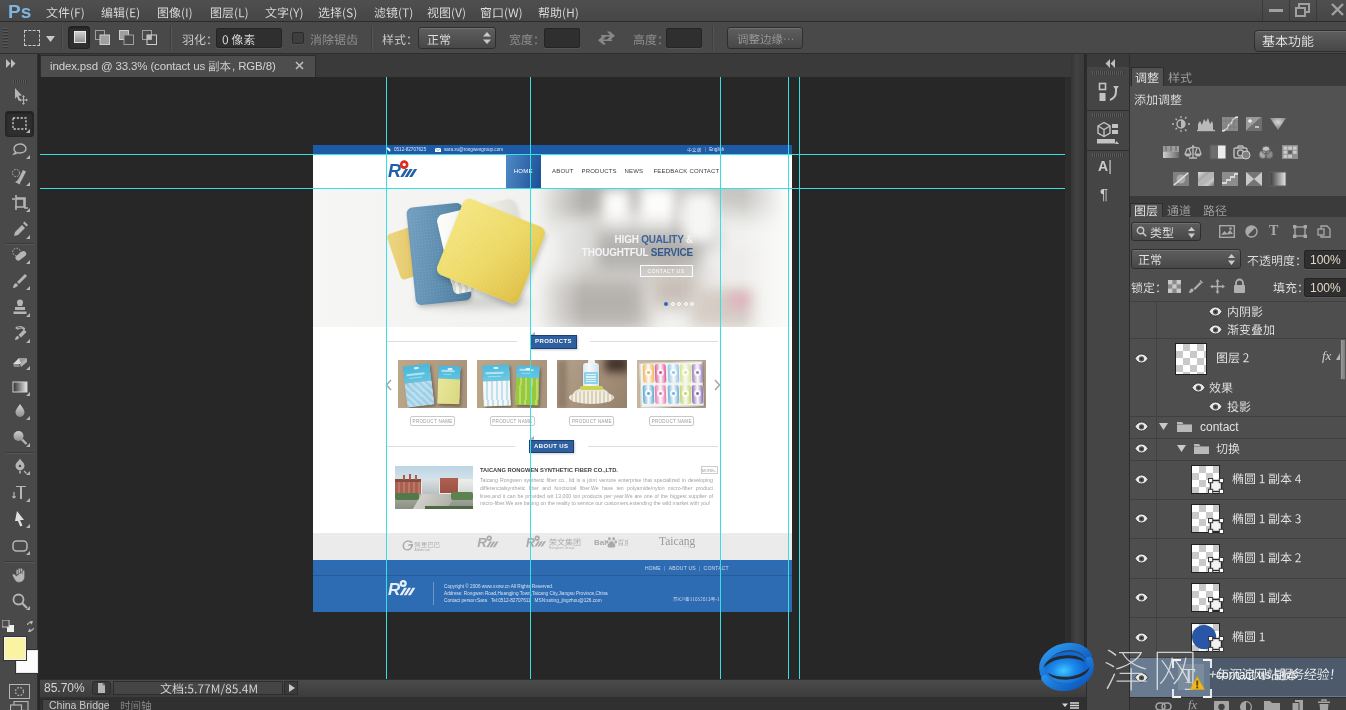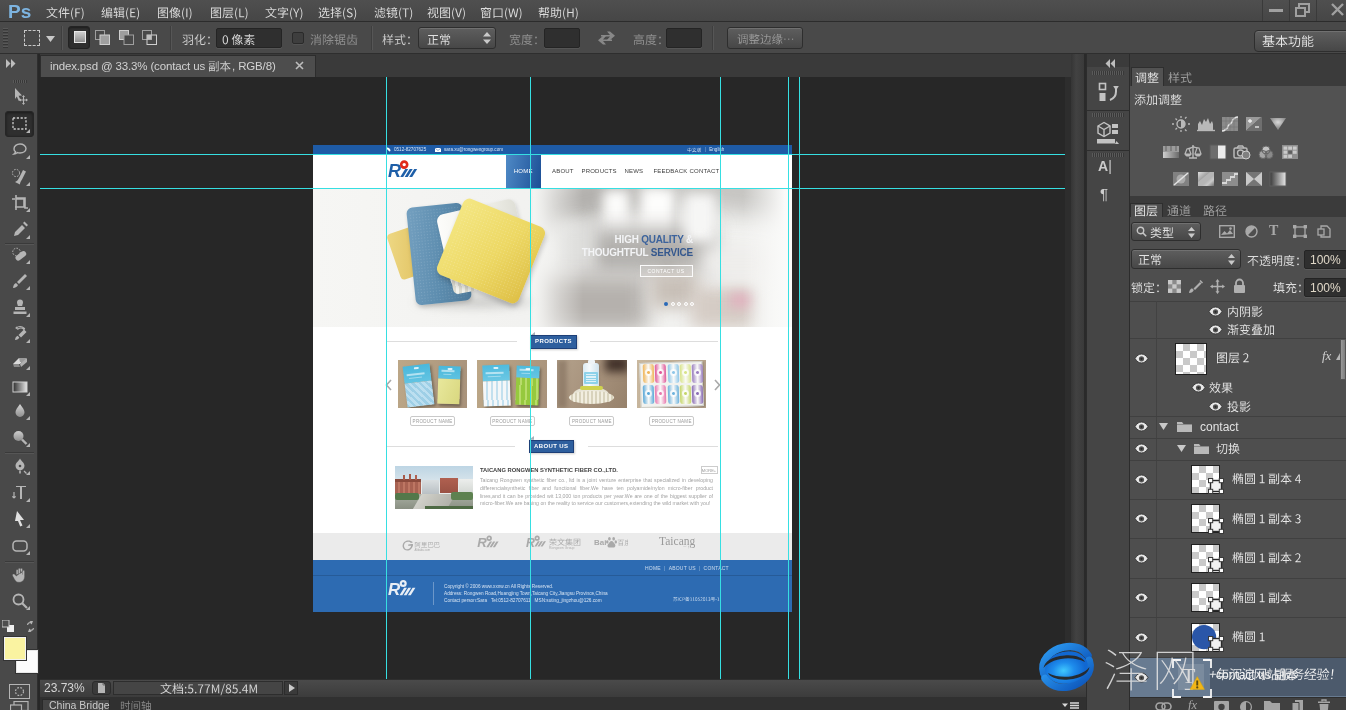--- a/index.html
+++ b/index.html
@@ -1131,21 +1131,21 @@
     <svg class="abs" style="left:1292px;top:699.5px" width="11" height="12" viewBox="0 0 11 12">
       <path d="M3 0h8v10H3z" fill="#a5a5a5"></path>
       <path d="M0 2.5h7V12H0z" fill="#a5a5a5" stroke="#414141" stroke-width="1"></path>
     </svg>
     <svg class="abs" style="left:1318px;top:699px" width="12" height="12" viewBox="0 0 12 12">
       <path d="M0 2.5h12v1.5H0z" fill="#a5a5a5"></path>
       <path d="M4 2.5V1h4v1.5" fill="none" stroke="#a5a5a5" stroke-width="1.4"></path>
       <path d="M1.5 5h9l-.7 7H2.2z" fill="#a5a5a5"></path>
     </svg>
     <div class="abs" style="left:40px;top:678.5px;width:1046px;height:18px;background:linear-gradient(#4a4a4a,#3c3c3c);border-top:1px solid #2e2e2e"></div>
-    <div class="abs" style="left:44px;top:681px;font-size:12px;color:#d6d6d6">23.73%</div>
+    <div class="abs" style="left:44px;top:681px;font-size:12px;color:#d6d6d6">85.70%</div>
     <div class="abs" style="left:92px;top:680.5px;width:19px;height:14px;background:#3a3a3a;border:1px solid #2c2c2c;border-radius:3px"></div>
     <svg class="abs" style="left:97px;top:683px" width="9" height="10" viewBox="0 0 9 10">
       <path d="M1 0h5l2 2v8H1z" fill="#b5b5b5"></path>
       <path d="M6 0v2h2" fill="none" stroke="#6a6a6a"></path>
     </svg>
     <div class="abs" style="left:113px;top:680.5px;width:170px;height:14px;background:#454545;border:1px solid #2d2d2d"></div>
     <div style="position:absolute;left:160.0px;top:681.0px">
       <svg style="display:block;" width="99" height="15" viewBox="0 -12.0 99 14.6">
         <path d="M5.1 -9.9C5.4 -9.3 5.8 -8.5 6 -8L7 -8.3C6.8 -8.8 6.4 -9.6 6 -10.2ZM0.6 -8V-7.1H2.5C3.2 -5.3 4.1 -3.7 5.4 -2.4C4 -1.3 2.4 -0.5 0.4 0.1C0.6 0.3 0.9 0.7 1 0.9C3 0.3 4.7 -0.6 6 -1.8C7.4 -0.6 9 0.3 11 0.9C11.1 0.6 11.4 0.2 11.6 0C9.7 -0.4 8.1 -1.3 6.7 -2.4C7.9 -3.6 8.9 -5.2 9.6 -7.1H11.4V-8ZM6 -3C4.9 -4.2 4 -5.5 3.4 -7.1H8.5C7.9 -5.5 7.1 -4.1 6 -3Z M22.2 -9.3C22 -8.4 21.5 -7.2 21 -6.4L21.8 -6.2C22.2 -6.9 22.7 -8.1 23.1 -9.1ZM16.8 -9C17.2 -8.1 17.6 -7 17.8 -6.3L18.6 -6.6C18.4 -7.3 17.9 -8.4 17.5 -9.3ZM14.3 -10.1V-7.5H12.6V-6.7H14.2C13.8 -5 13.1 -3.1 12.3 -2.1C12.5 -1.9 12.7 -1.5 12.8 -1.3C13.4 -2.1 13.9 -3.4 14.3 -4.8V0.9H15.2V-5.1C15.5 -4.5 16 -3.7 16.2 -3.3L16.7 -4C16.5 -4.4 15.5 -5.8 15.2 -6.2V-6.7H16.7V-7.5H15.2V-10.1ZM16.4 -0.8V0.1H22.1V0.9H23V-5.7H20.3V-10H19.5V-5.7H16.7V-4.8H22.1V-3.2H16.8V-2.4H22.1V-0.8Z M25.7 -4.7C26.1 -4.7 26.5 -5 26.5 -5.5C26.5 -6 26.1 -6.4 25.7 -6.4C25.2 -6.4 24.9 -6 24.9 -5.5C24.9 -5 25.2 -4.7 25.7 -4.7ZM25.7 0.2C26.1 0.2 26.5 -0.2 26.5 -0.7C26.5 -1.2 26.1 -1.5 25.7 -1.5C25.2 -1.5 24.9 -1.2 24.9 -0.7C24.9 -0.2 25.2 0.2 25.7 0.2Z M30.5 0.2C32 0.2 33.4 -0.9 33.4 -2.9C33.4 -4.8 32.2 -5.7 30.7 -5.7C30.2 -5.7 29.8 -5.5 29.4 -5.3L29.6 -7.9H32.9V-8.8H28.7L28.4 -4.7L29 -4.3C29.5 -4.7 29.8 -4.8 30.4 -4.8C31.5 -4.8 32.2 -4.1 32.2 -2.8C32.2 -1.5 31.4 -0.8 30.4 -0.8C29.4 -0.8 28.7 -1.2 28.2 -1.7L27.7 -1C28.3 -0.4 29.1 0.2 30.5 0.2Z M35.7 0.2C36.1 0.2 36.5 -0.2 36.5 -0.7C36.5 -1.2 36.1 -1.5 35.7 -1.5C35.2 -1.5 34.9 -1.2 34.9 -0.7C34.9 -0.2 35.2 0.2 35.7 0.2Z M39.7 0H40.8C41 -3.4 41.4 -5.5 43.4 -8.1V-8.8H37.9V-7.9H42.2C40.5 -5.5 39.9 -3.3 39.7 0Z M46.4 0H47.5C47.7 -3.4 48 -5.5 50.1 -8.1V-8.8H44.6V-7.9H48.9C47.1 -5.5 46.5 -3.3 46.4 0Z M51.9 0H52.9V-4.9C52.9 -5.6 52.8 -6.7 52.7 -7.5H52.8L53.5 -5.5L55.1 -0.9H55.9L57.5 -5.5L58.2 -7.5H58.3C58.2 -6.7 58.2 -5.6 58.2 -4.9V0H59.2V-8.8H57.9L56.2 -4.1C56 -3.5 55.8 -2.9 55.6 -2.3H55.5C55.3 -2.9 55.1 -3.5 54.9 -4.1L53.2 -8.8H51.9Z M60.5 2.1H61.3L64.9 -9.5H64.1Z M68.5 0.2C70.1 0.2 71.2 -0.8 71.2 -2.1C71.2 -3.3 70.5 -4 69.7 -4.4V-4.5C70.2 -4.9 70.9 -5.7 70.9 -6.6C70.9 -8 70 -8.9 68.5 -8.9C67.1 -8.9 66.1 -8 66.1 -6.7C66.1 -5.8 66.6 -5.1 67.3 -4.7V-4.6C66.5 -4.2 65.7 -3.4 65.7 -2.2C65.7 -0.8 66.8 0.2 68.5 0.2ZM69.1 -4.8C68 -5.2 67.1 -5.7 67.1 -6.7C67.1 -7.5 67.7 -8.1 68.5 -8.1C69.4 -8.1 70 -7.4 70 -6.6C70 -5.9 69.6 -5.3 69.1 -4.8ZM68.5 -0.7C67.4 -0.7 66.6 -1.3 66.6 -2.3C66.6 -3.1 67.1 -3.8 67.8 -4.3C69.1 -3.8 70.2 -3.3 70.2 -2.1C70.2 -1.3 69.5 -0.7 68.5 -0.7Z M74.9 0.2C76.4 0.2 77.8 -0.9 77.8 -2.9C77.8 -4.8 76.6 -5.7 75.1 -5.7C74.6 -5.7 74.2 -5.5 73.8 -5.3L74 -7.9H77.4V-8.8H73.1L72.8 -4.7L73.4 -4.3C73.9 -4.7 74.3 -4.8 74.8 -4.8C75.9 -4.8 76.7 -4.1 76.7 -2.8C76.7 -1.5 75.8 -0.8 74.8 -0.8C73.8 -0.8 73.1 -1.2 72.6 -1.7L72.1 -1C72.7 -0.4 73.5 0.2 74.9 0.2Z M80.1 0.2C80.5 0.2 80.9 -0.2 80.9 -0.7C80.9 -1.2 80.5 -1.5 80.1 -1.5C79.6 -1.5 79.3 -1.2 79.3 -0.7C79.3 -0.2 79.6 0.2 80.1 0.2Z M85.8 0H86.9V-2.4H88V-3.3H86.9V-8.8H85.7L82 -3.1V-2.4H85.8ZM85.8 -3.3H83.1L85.1 -6.3C85.4 -6.7 85.6 -7.2 85.8 -7.6H85.9C85.9 -7.2 85.8 -6.4 85.8 -6Z M89.6 0H90.6V-4.9C90.6 -5.6 90.6 -6.7 90.5 -7.5H90.5L91.2 -5.5L92.9 -0.9H93.6L95.3 -5.5L96 -7.5H96.1C96 -6.7 95.9 -5.6 95.9 -4.9V0H96.9V-8.8H95.6L93.9 -4.1C93.7 -3.5 93.6 -2.9 93.3 -2.3H93.3C93.1 -2.9 92.9 -3.5 92.6 -4.1L91 -8.8H89.6Z" fill="#d6d6d6"></path>
       </svg>

